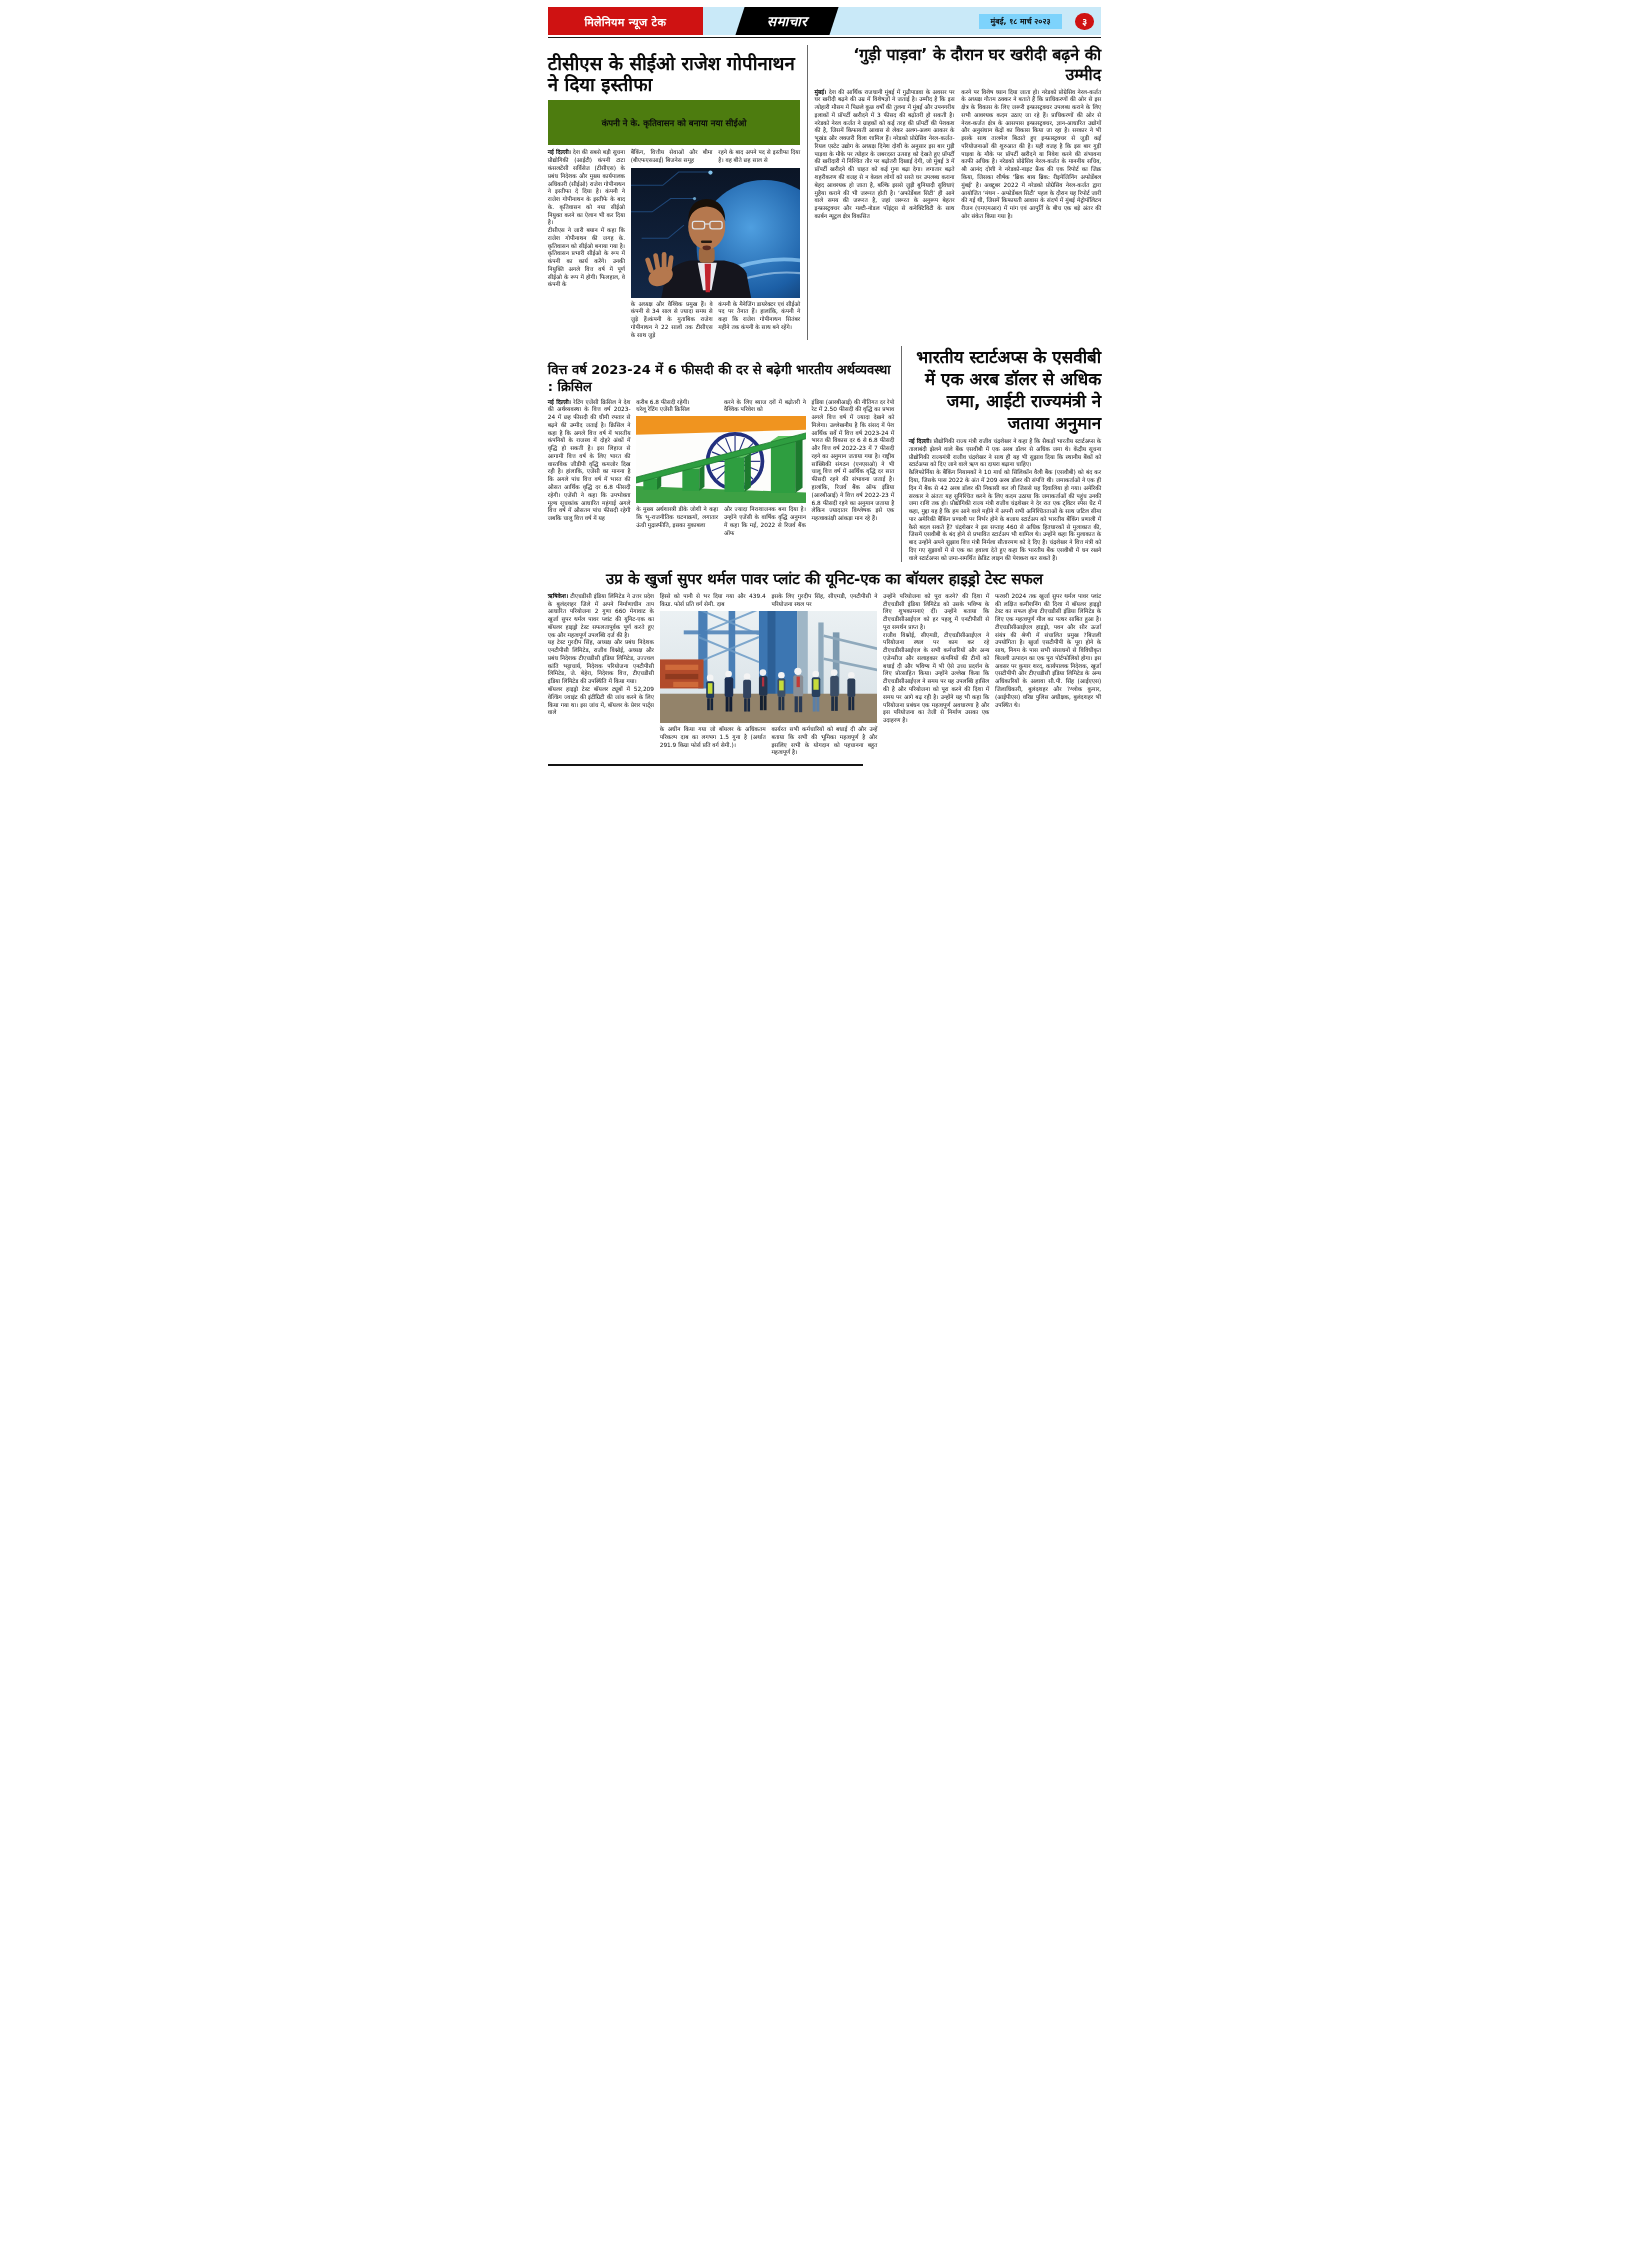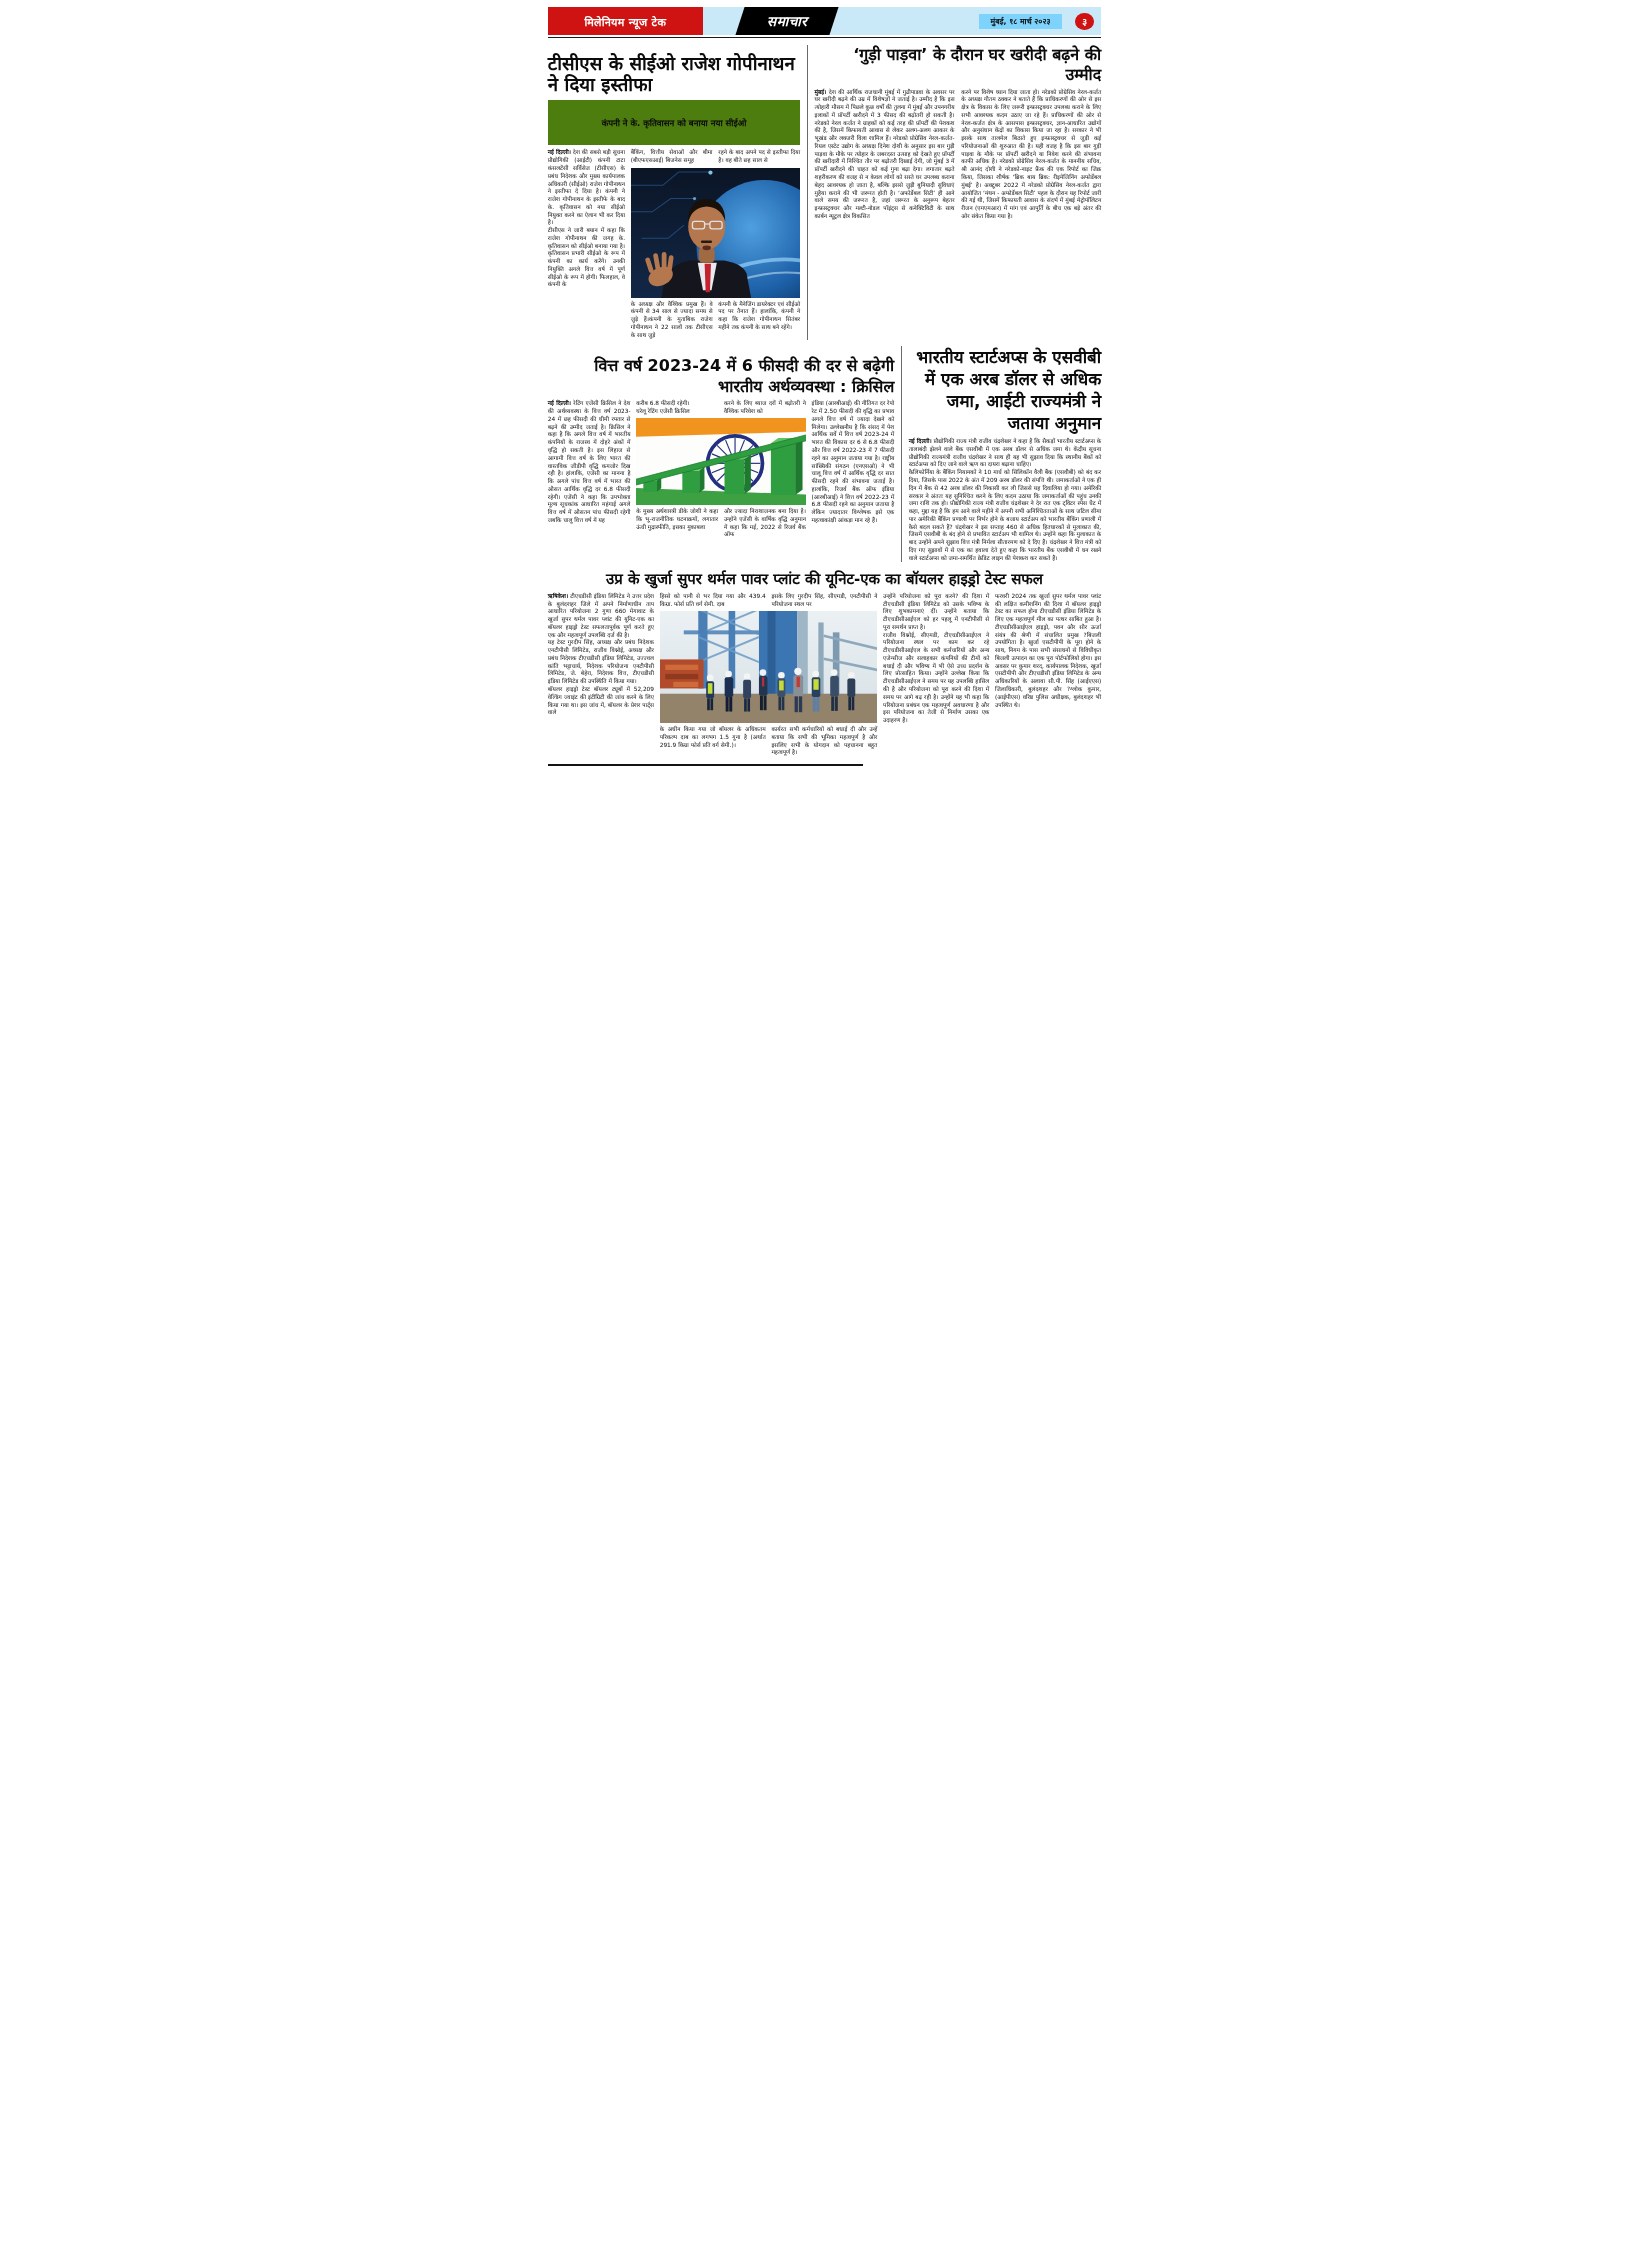--- a/index.html
+++ b/index.html
@@ -17,21 +17,21 @@
   .banner .banner-text{transform:skewX(18deg);color:#fff;font-weight:bold;font-style:italic;font-size:13.5px;letter-spacing:0.5px;}
   .date-box{background:#7dd3fc;align-self:center;margin-left:auto;padding:2.6px 11.4px;font-weight:bold;font-size:7.8px;white-space:nowrap;}
   .page-badge{background:#cf1212;color:#fff;border-radius:50%;width:18.6px;height:16.6px;display:flex;align-items:center;justify-content:center;
     font-size:9.3px;font-weight:bold;align-self:center;margin:0 7.2px 0 13.5px;}
   .mast-rule{border-bottom:1.3px solid #1a1a1a;margin-top:2.1px;}
   
   .row{display:flex;margin-top:6.2px;}
   .hl{font-weight:800;color:#0b0b0b;margin:0 0 3.1px 0;line-height:1.16;}
   .hl-tcs{font-size:18.6px;text-align:left;margin-top:8px;}
   .hl-gudi{font-size:16px;text-align:right;line-height:1.28;}
-  .hl-crisil{font-size:16px;text-align:right;line-height:1.3;margin-top:10px;}
+  .hl-crisil{font-size:13px;text-align:left;line-height:1.3;margin-top:16px;}
   .hl-svb{font-size:17px;text-align:right;line-height:1.3;}
   .hl-thermal{font-size:15px;text-align:center;line-height:1.2;margin-top:1px;}
   .subhead{background:#4d7c0f;text-align:center;font-weight:bold;font-size:8.5px;padding:17px 1px;margin:4.1px 0 4.7px 0;}
   .bt{font-size:5.8px;line-height:1.34;text-align:justify;white-space:pre-line;margin:0;}
   .bt b{font-weight:bold;}
   .bcol{min-width:0;}
   figure{margin:3.1px 0;padding:0;overflow:hidden;}
   figure svg{display:block;width:100%;height:100%;}
   
   .art-tcs{width:47%;padding-right:6.7px;border-right:0.5px solid #6a6a6a;}

